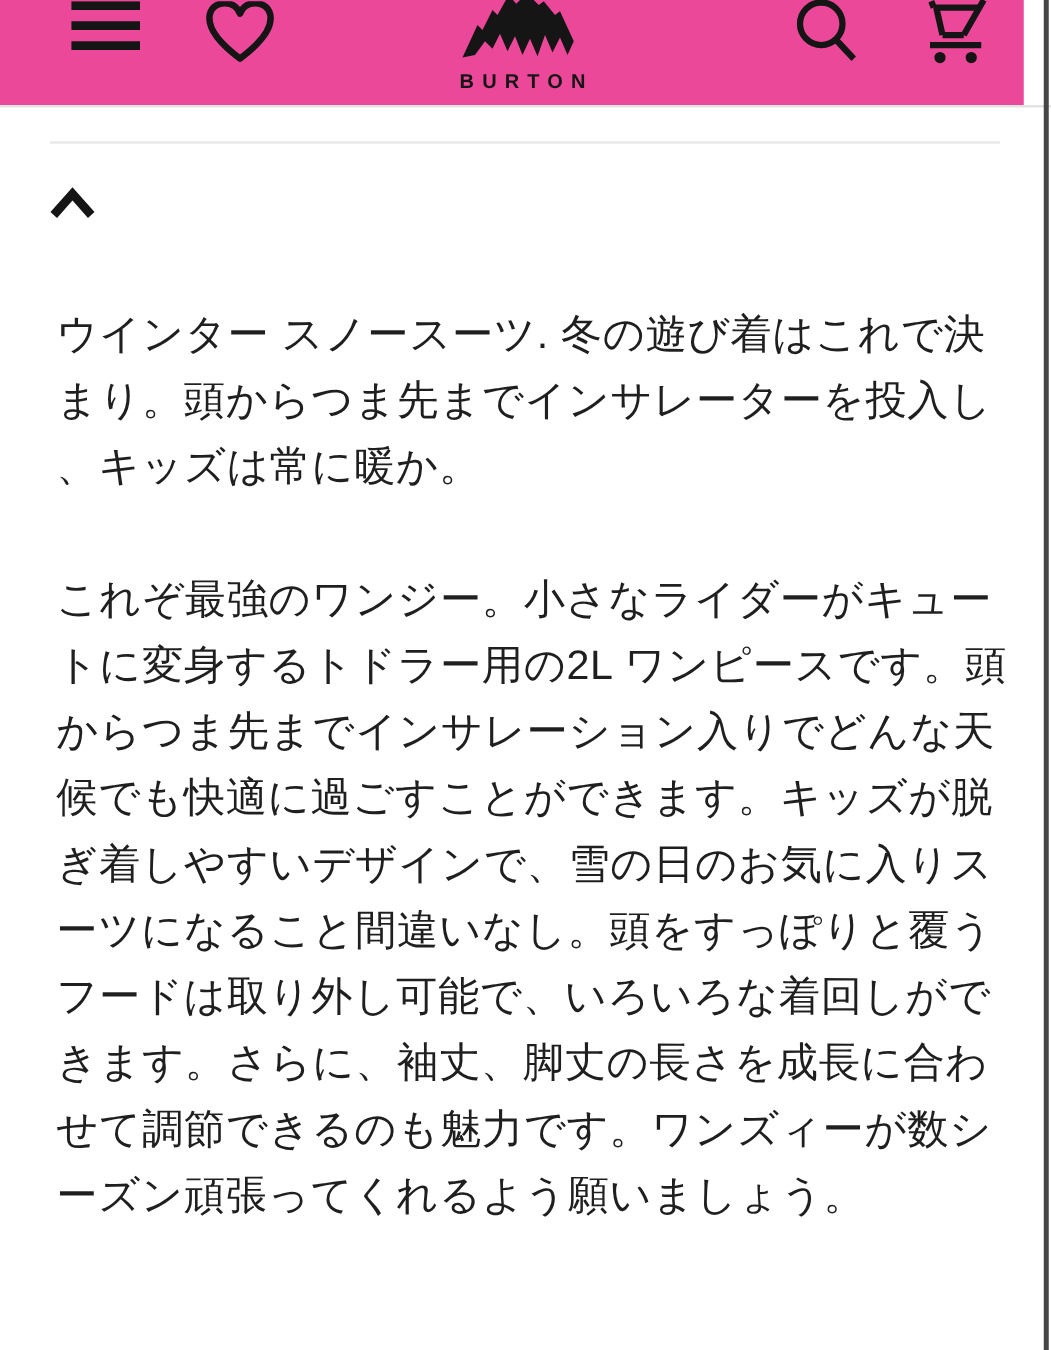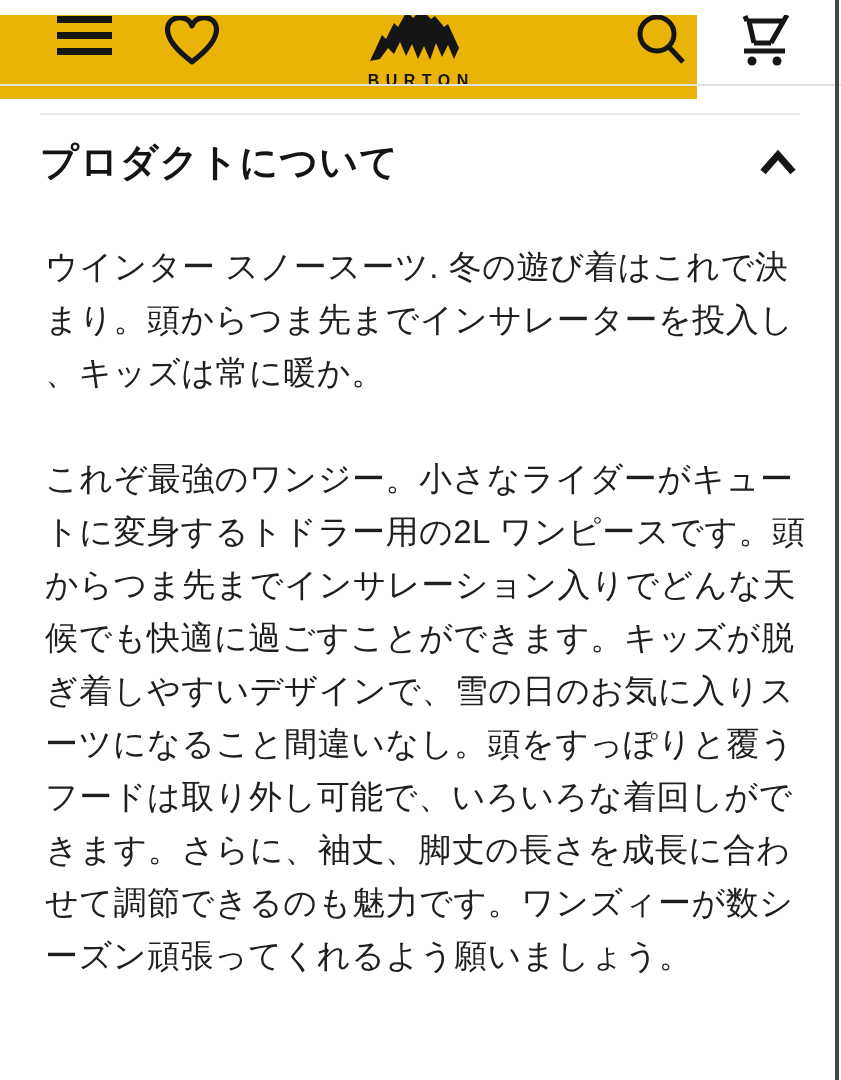--- a/index.html
+++ b/index.html
@@ -4,21 +4,21 @@
 <style>
   * { margin:0; padding:0; box-sizing:border-box; }
   html,body { background:#ffffff; }
   body {
     width:841px; height:1080px; position:relative; overflow:hidden;
     font-family:"Liberation Sans","DejaVu Sans",sans-serif;
   }
   .screen { position:absolute; inset:0; background:#ffffff; }
 
   
-  .site-header { position:absolute; top:0; left:0; width:697px; height:84px; background:#eab308;margin-top:15px; }
+  .site-header { position:absolute; top:0; left:0; width:819px; height:84px; background:#ec4899; }
   .icon-btn { position:absolute; background:none; border:none; padding:0; cursor:pointer; display:block; }
   .menu-btn   { left:57px;  top:1px; }
   .heart-btn  { left:164px; top:1px; }
   .search-btn { left:633px; top:0; }
   .cart-btn   { left:740px; top:0; }
   .logo-link  { position:absolute; left:358px; top:0; width:120px; text-align:center; text-decoration:none; cursor:pointer; }
   .logo-link svg { display:block; margin:0 auto; }
   .wordmark {
     display:block; margin-top:5px; color:#151515;
     font-size:16px; font-weight:700; letter-spacing:6.5px; text-indent:6.5px;
@@ -93,21 +93,20 @@
     </button>
 
   </header>
 
   <div class="divider-full"></div>
   <div class="divider-inset"></div>
 
   <section>
 
     <button class="section-header">
-      <h2 class="section-title">プロダクトについて</h2>
       <svg class="chevron" width="36" height="28" viewBox="0 0 36 28">
         <polyline points="3,24 18,7 33,24" fill="none" stroke="#151515" stroke-width="7" stroke-linejoin="miter"></polyline>
       </svg>
     </button>
 
     <div class="section-body">
       <p>ウインター スノースーツ. 冬の遊び着はこれで決まり。頭からつま先までインサレーターを投入し、キッズは常に暖か。</p>
       <p>これぞ最強のワンジー。小さなライダーがキュートに変身するトドラー用の2L ワンピースです。頭からつま先までインサレーション入りでどんな天候でも快適に過ごすことができます。キッズが脱ぎ着しやすいデザインで、雪の日のお気に入りスーツになること間違いなし。頭をすっぽりと覆うフードは取り外し可能で、いろいろな着回しができます。さらに、袖丈、脚丈の長さを成長に合わせて調節できるのも魅力です。ワンズィーが数シーズン頑張ってくれるよう願いましょう。</p>
     </div>
 

